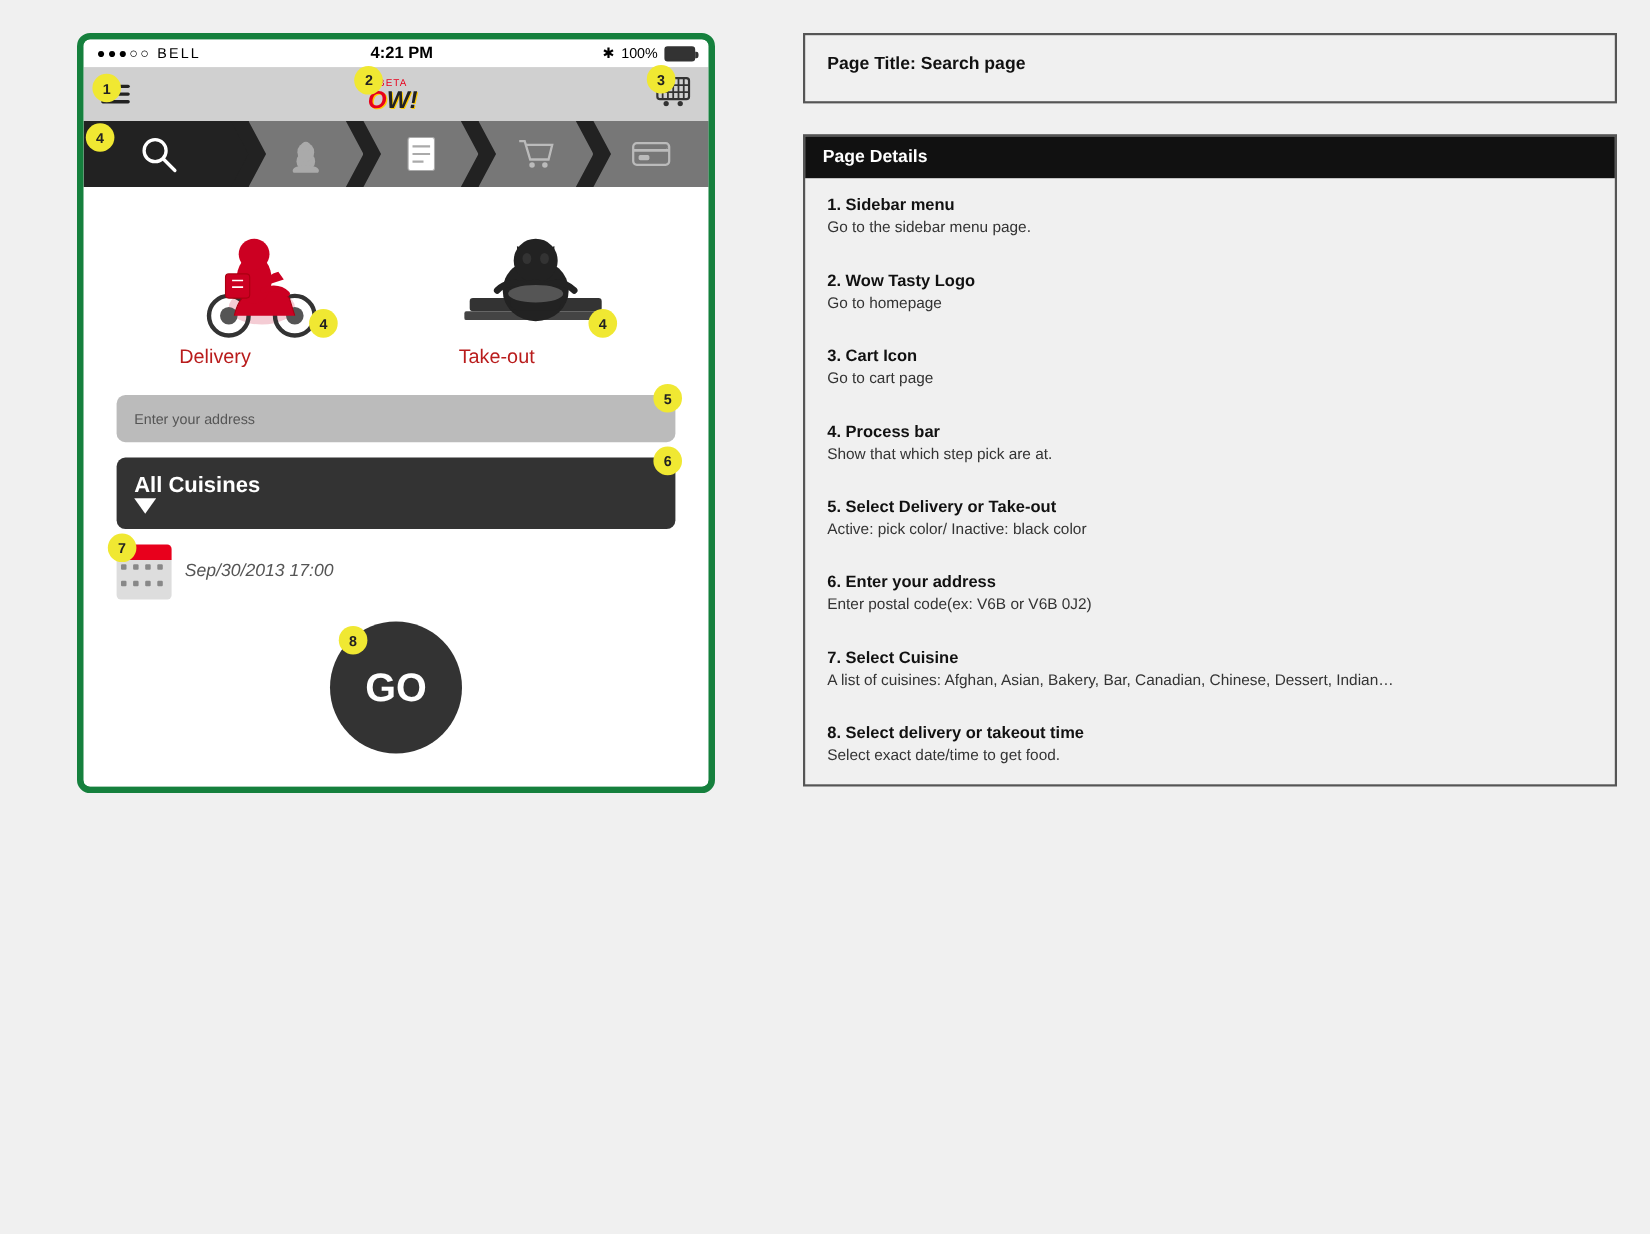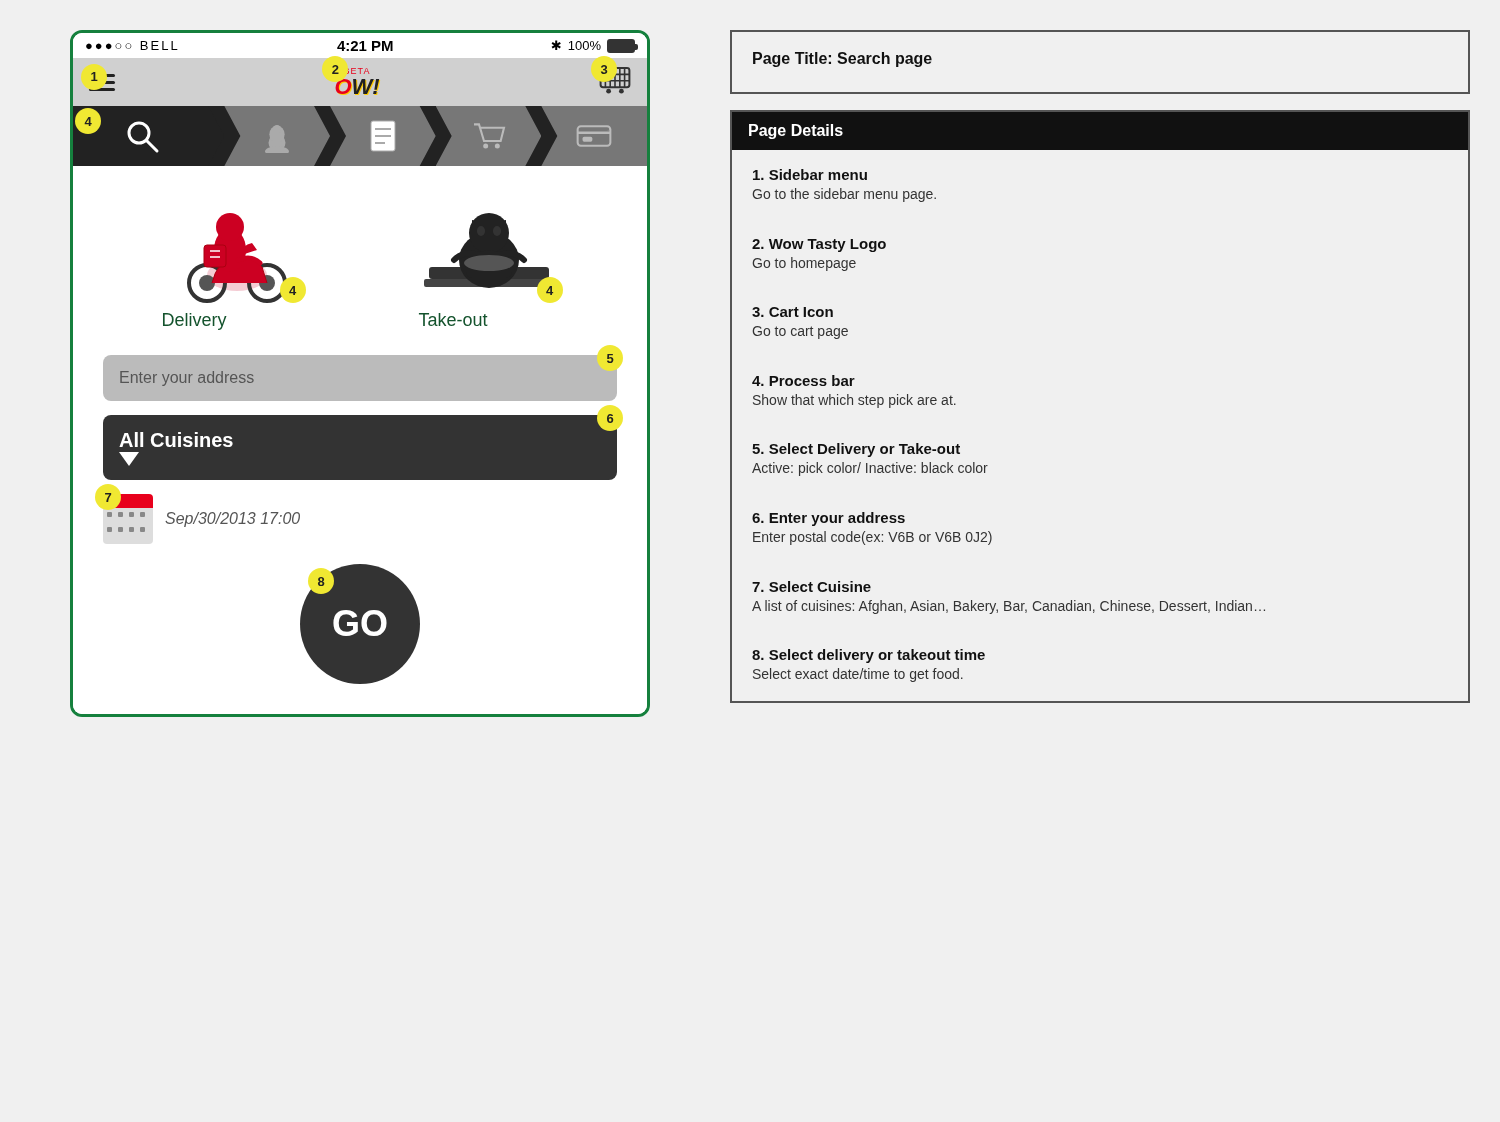--- a/index.html
+++ b/index.html
@@ -18,21 +18,21 @@
     .phone-container {
       width: 660px;
       flex-shrink: 0;
       display: flex;
       align-items: flex-start;
       justify-content: center;
     }
 
     .phone {
       width: 580px;
-      border: 3px solid #15803d;
+      border: 6px solid #15803d;
       border-radius: 12px;
       overflow: hidden;
       background: #fff;
     }
 
     
     .status-bar {
       background: #fff;
       display: flex;
       justify-content: space-between;
@@ -172,21 +172,21 @@
     }
     .delivery-option {
       display: flex;
       flex-direction: column;
       align-items: center;
       gap: 8px;
       cursor: pointer;
     }
     .delivery-option .label {
       font-size: 18px;
-      color: #14532d;
+      color: #b91c1c;
       margin-top: 14px;
     }
     .delivery-img-wrap {
       width: 140px;
       height: 120px;
       display: flex;
       align-items: center;
       justify-content: center;
     }
 
@@ -194,21 +194,21 @@
     .address-input-wrap {
       margin-bottom: 14px;
       position: relative;
     }
     .address-input {
       width: 100%;
       padding: 14px 16px;
       background: #bbb;
       border: none;
       border-radius: 8px;
-      font-size: 16px;
+      font-size: 13px;
       color: #444;
       outline: none;
     }
     .address-input::placeholder { color: #555; }
 
     
     .cuisine-dropdown {
       width: 100%;
       background: #333;
       border-radius: 8px;
@@ -304,20 +304,21 @@
       margin-bottom: 16px;
     }
     .page-title-label {
       font-size: 16px;
       font-weight: bold;
       color: #111;
     }
 
     .page-details-box {
       border: 2px solid #555;
+      margin-top: 12px;
     }
     .page-details-header {
       background: #111;
       color: #fff;
       padding: 10px 16px;
       font-size: 16px;
       font-weight: bold;
     }
     .page-details-content {
       padding: 16px 20px;

